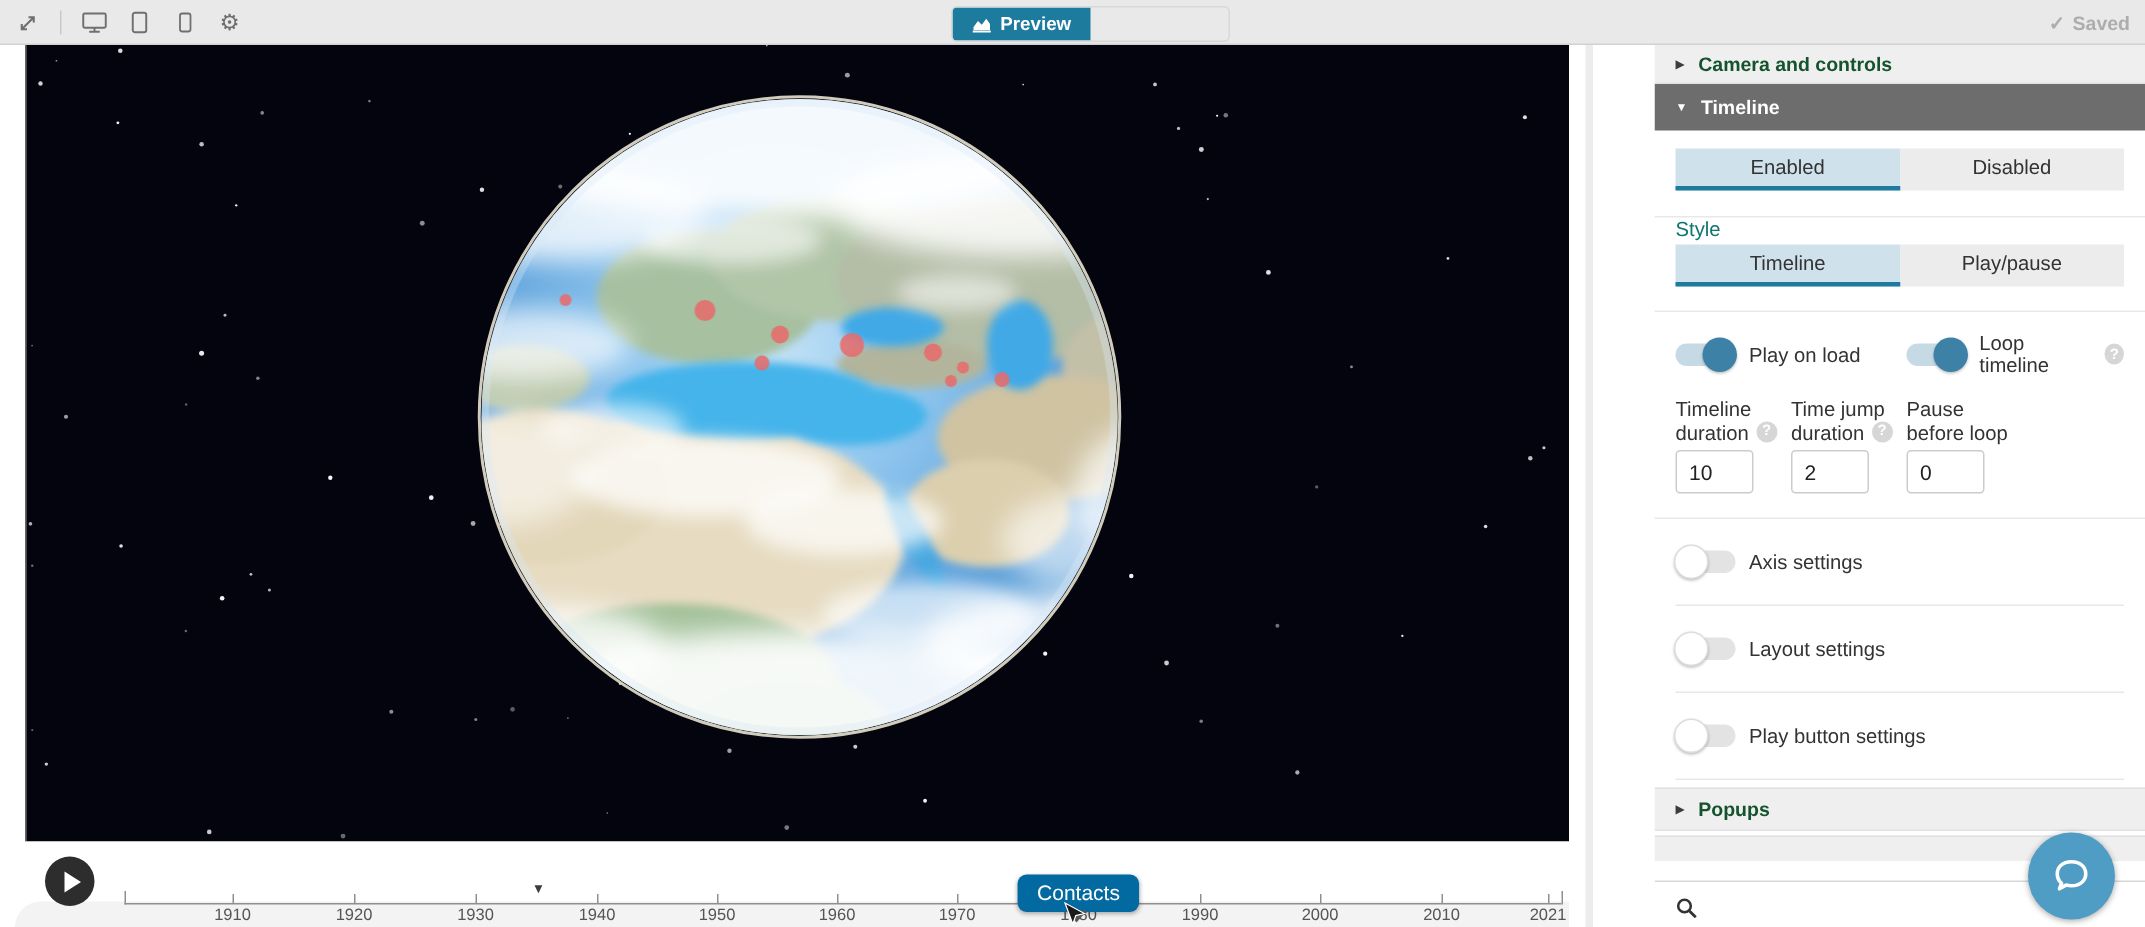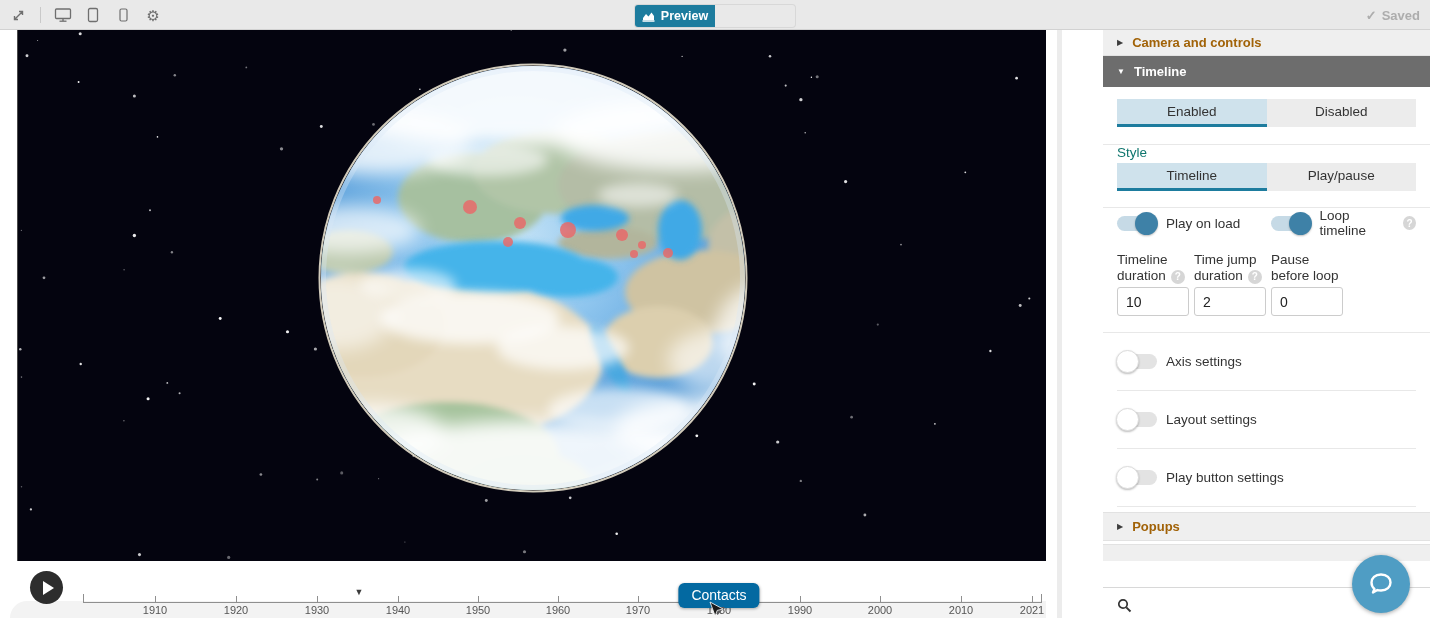--- a/index.html
+++ b/index.html
@@ -9,21 +9,21 @@
   
   .topbar { position:absolute; left:0; top:0; width:1430px; height:30px;
     background:#e9e9e9; border-bottom:1px solid #d2d2d2; }
   .tb-icons { position:absolute; left:8px; top:0; height:30px; display:flex; align-items:center; gap:10px; }
   .tb-icons .ico { width:20px; height:18px; display:flex; align-items:center; justify-content:center;
     color:#6f6f6f; cursor:pointer; }
   .tb-sep { width:1px; height:16px; background:#c9c9c9; margin:0 2px; }
   .gear { font-size:15px; line-height:1; color:#777; }
   .tabs { position:absolute; left:635px; top:5px; height:22px; display:flex;
     border-radius:3px; overflow:hidden; box-shadow:0 0 0 1px #d8d8d8; }
-  .tab { width:80px; display:flex; align-items:center; justify-content:center; gap:6px;
+  .tab { width:92px; display:flex; align-items:center; justify-content:center; gap:6px;
     font-size:12.5px; font-weight:bold; cursor:pointer; }
   .tab.active { background:#1d7c9e; color:#fff; }
   .tab.inactive { background:#fdfdfd; color:#8a8a8a;margin-top:36px; }
   .saved { position:absolute; right:10px; top:0; height:30px; display:flex; align-items:center; gap:5px;
     color:#adadad; font-size:13px; font-weight:bold; }
 
   
   .stage { position:absolute; left:17px; top:30px; width:1029px; height:531px;
     background:#04040f; border-left:1px solid #4a4a4a; cursor:grab; }
   .stage svg { display:block; }
@@ -52,21 +52,21 @@
   .cursor { position:absolute; pointer-events:none; }
 
   
   .scrollstrip { position:absolute; left:1057px; top:30px; width:5px; height:588px; background:#ececec; }
 
   
   .panel { position:absolute; left:1103px; top:30px; width:327px; height:588px; background:#fff; overflow:hidden; }
   .sec-header { height:26px; background:#efefef; border-bottom:1px solid #e2e2e2;
     display:flex; align-items:center; gap:9px; padding-left:14px; cursor:pointer; }
   .sec-header .arr { font-size:8px; color:#3c3c3c; }
-  .sec-header .lbl { font-size:13px; font-weight:bold; color:#a16207; }
+  .sec-header .lbl { font-size:13px; font-weight:bold; color:#14532d; }
   .sec-dark { height:31px; background:#6d6d6d; display:flex; align-items:center; gap:9px;
     padding-left:14px; cursor:pointer; }
   .sec-dark .arr { font-size:8px; color:#fff; }
   .sec-dark .lbl { font-size:13px; font-weight:bold; color:#fff; }
   .pcontent { padding:0 14px; }
   .hr { height:1px; background:#e8e8e8; margin:0 -14px; }
   .btngroup { display:flex; }
   .opt { flex:1; height:28px; display:flex; align-items:center; justify-content:center;
     font-size:13.5px; color:#333; background:#ececec; border-bottom:3px solid transparent; cursor:pointer; }
   .opt.sel { background:#cfe2ec; border-bottom-color:#1d7c9e; }
@@ -79,24 +79,24 @@
     box-shadow:0 1px 2px rgba(0,0,0,.25); }
   .sw.on { background:#c6dae6; }
   .sw.on .knob { right:-1px; background:#3e81a7; }
   .sw.off { background:#e3e3e3; }
   .sw.off .knob { left:-1px; background:#fff; border:1px solid #ddd; }
   .tlabel { font-size:13.5px; color:#333; display:flex; align-items:center; gap:6px; }
   .help { width:14px; height:14px; border-radius:50%; background:#d6d6d6; color:#fff;
     font-size:10px; font-weight:bold; display:inline-flex; align-items:center; justify-content:center; cursor:pointer; }
   .fieldlabels { display:flex; margin-top:14px; }
   .fieldlabels > div { width:77px; font-size:13.5px; color:#333; line-height:16px; }
-  .fl2 { display:flex; align-items:flex-end; gap:5px; }
+  .fl2 { display:flex; align-items:flex-start; gap:5px; }
   .inputsrow { display:flex; margin-top:3px; }
   .inputsrow > div { width:77px; }
-  .inputsrow input { width:72px; height:29px; border:1px solid #ccc; border-radius:3px;
+  .inputsrow input { width:52px; height:29px; border:1px solid #ccc; border-radius:3px;
     padding:0 8px; font-size:14px; color:#222; font-family:"Liberation Sans", sans-serif; }
   .swrow { height:58px; display:flex; align-items:center; border-bottom:1px solid #e8e8e8; }
   .swrow:first-of-type { border-top:none; }
   .sliver { height:17px; background:#efefef; border-top:1px solid #e2e2e2; margin-top:3px; cursor:pointer; }
   .searchbar { position:absolute; left:0; bottom:0; width:327px; height:31px; background:#fff;
     border-top:1px solid #d8d8d8; display:flex; align-items:center; padding-left:14px; gap:8px; }
   .searchbar input { width:203px; height:26px; border:1px solid #ccc; border-radius:3px;
     padding:0 9px; font-size:13px; color:#333; font-family:"Liberation Sans", sans-serif; margin-top:5px; }
   .searchbar input::placeholder { color:#9a9a9a; }
 
@@ -435,21 +435,21 @@
         <div class="grouplabel">Style</div>
         <div class="btngroup">
           <div class="opt sel">Timeline</div>
           <div class="opt">Play/pause</div>
         </div>
       </div>
     </div>
 
     <div class="hr" style="margin-top:16px"></div>
 
-    <div class="two-col" style="">
+    <div class="two-col" style="margin-top:13px">
       <div class="toggle-line">
         <span class="sw on">
             <span class="knob"></span>
           </span>
         <span class="tlabel">Play on load</span>
       </div>
       <div class="toggle-line">
         <span class="sw on">
             <span class="knob"></span>
           </span>

